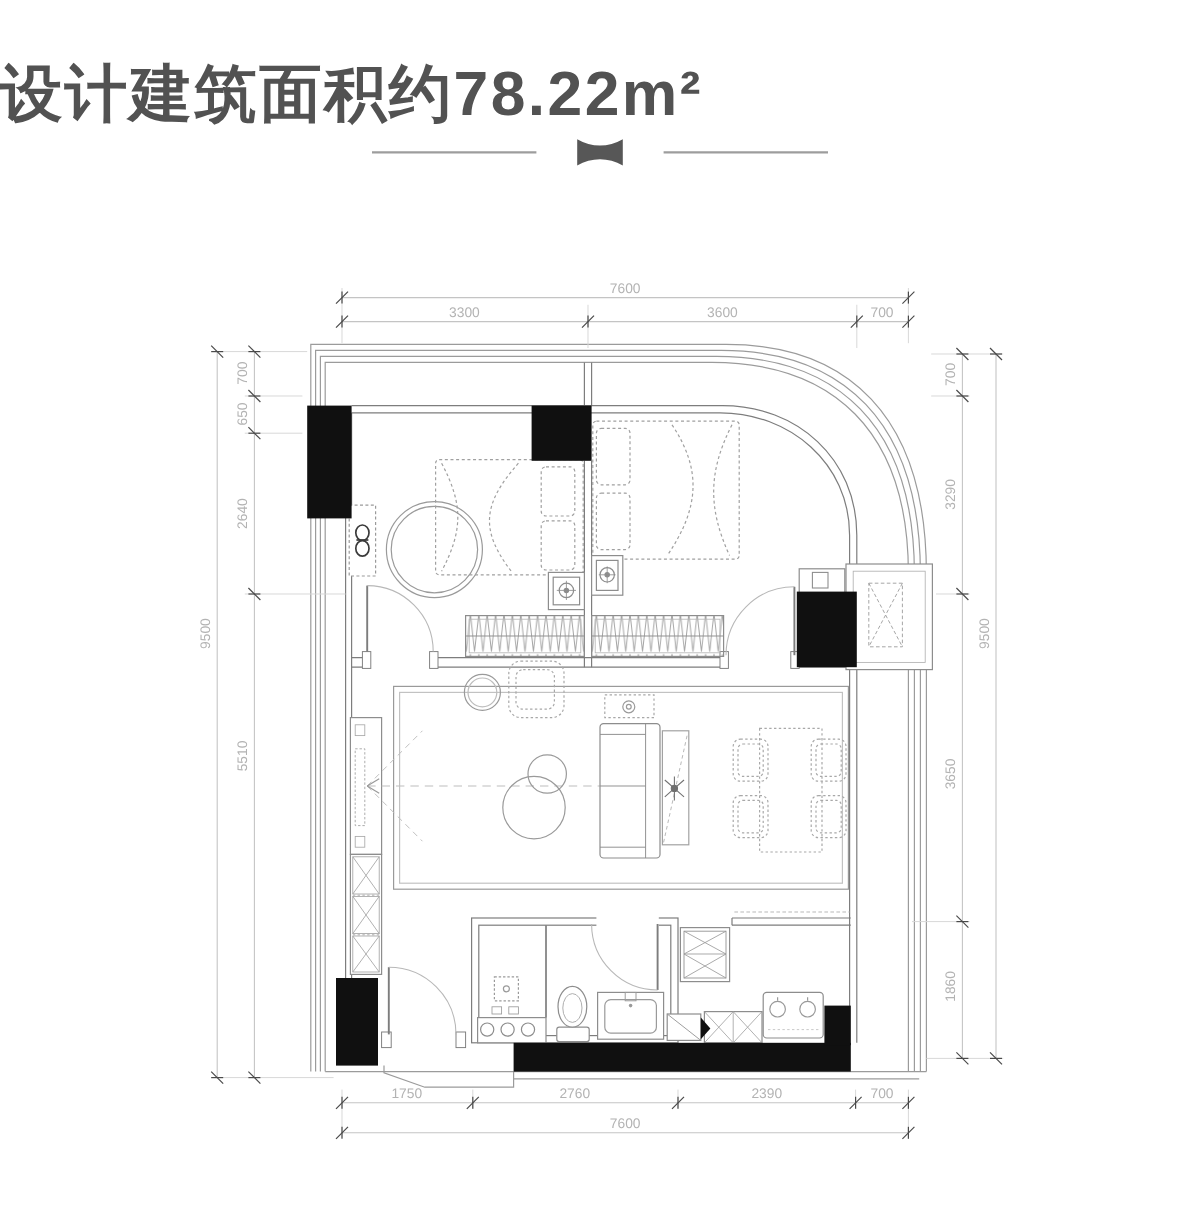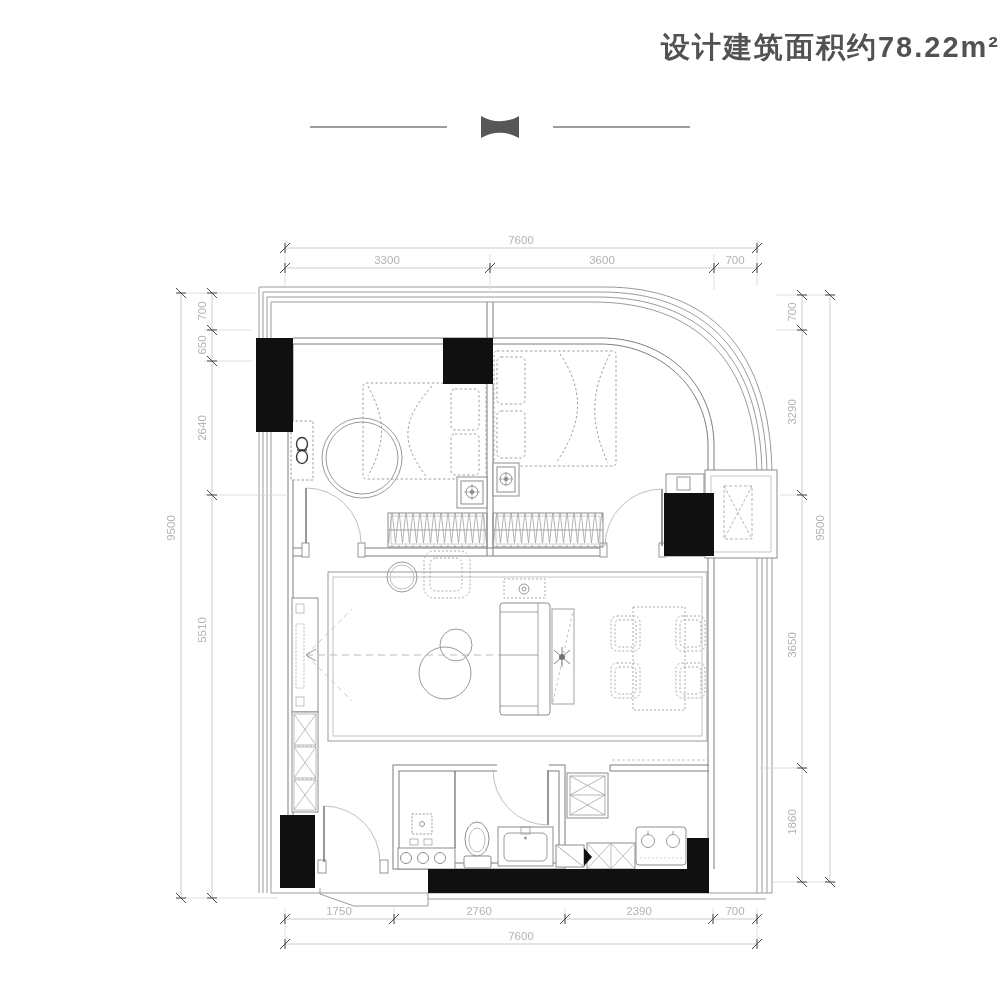--- a/index.html
+++ b/index.html
@@ -1,19 +1,19 @@
 <!DOCTYPE html>
 <html><head>
 <meta charset="utf-8">
 <style>
   html,body{margin:0;padding:0;background:#ffffff;}
   .page{position:relative;width:1000px;height:1005px;background:#fff;overflow:hidden;
         font-family:"Liberation Sans", sans-serif;}
-  .title{position:absolute;top:28px;left:0;width:1000px;text-align:right;
-         font-size:29px;font-weight:700;color:#525252;letter-spacing:2px;}
+  .title{position:absolute;top:44px;left:0;width:1000px;text-align:left;
+         font-size:52px;font-weight:700;color:#525252;letter-spacing:2px;}
   .divider{position:absolute;top:108px;left:0;width:1000px;height:40px;}
   .plansvg{position:absolute;top:0;left:0;}
   text.dim{font-size:11.5px;fill:#b3b3b3;font-family:"Liberation Sans",sans-serif;}
 </style>
 </head>
 <body>
 
 <div class="page">
 
   <div class="title">设计建筑面积约78.22m²</div>

